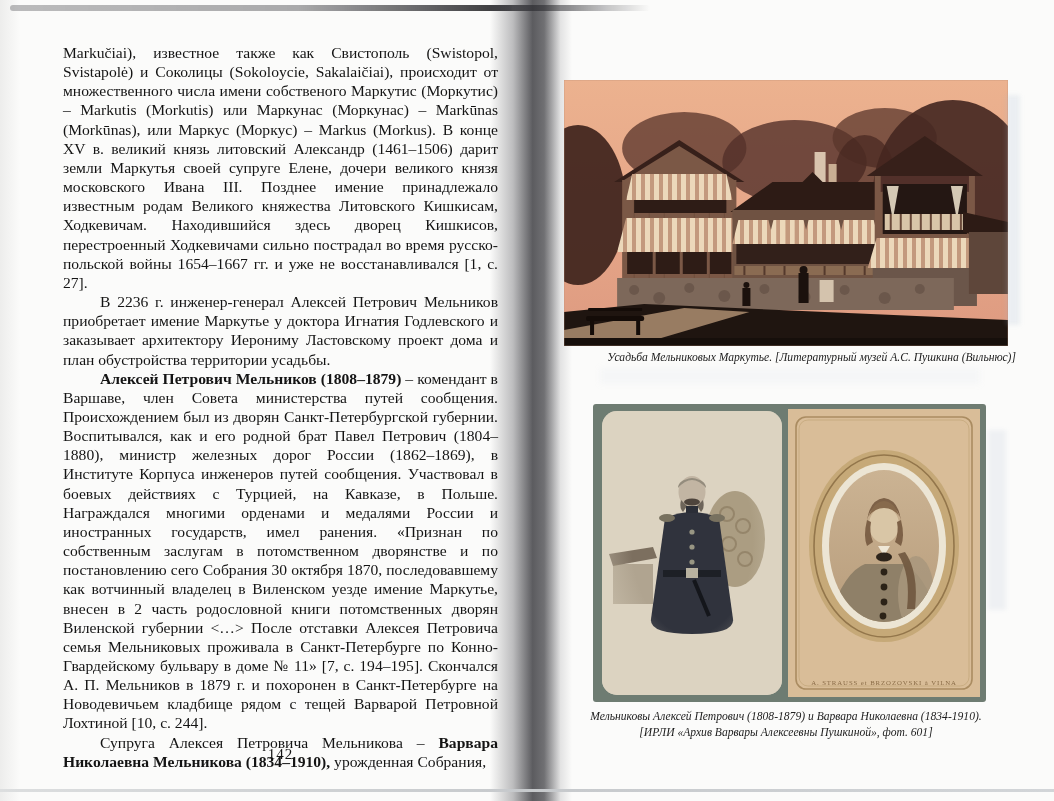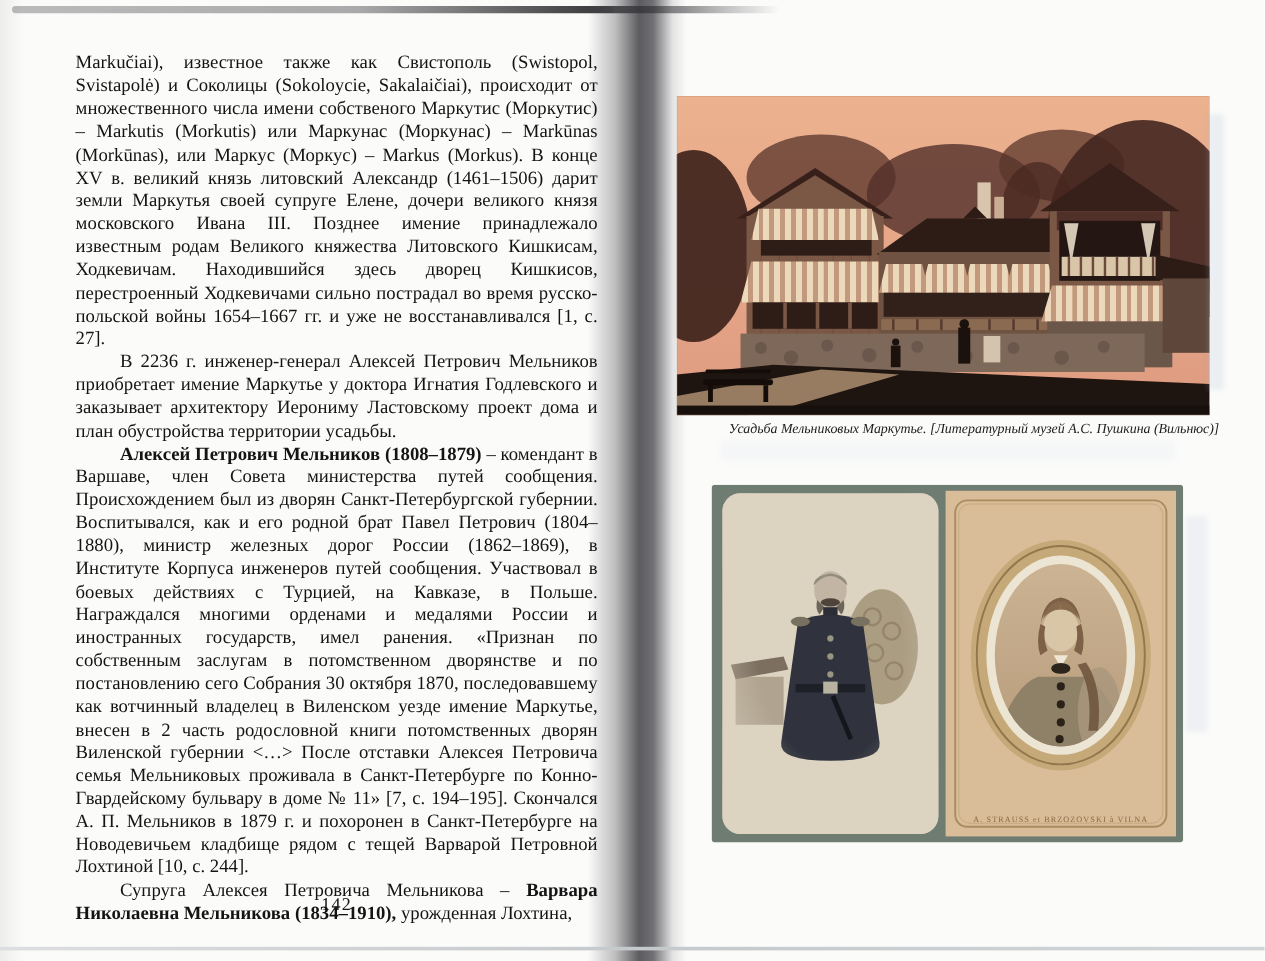--- a/index.html
+++ b/index.html
@@ -42,21 +42,21 @@
 
   <div class="left-edge"></div>
   <div class="top-shadow"></div>
   <div class="gutter"></div>
   <div class="bottom-line"></div>
 
   <div class="text-col">
     <p class="no-indent">Markučiai), известное также как Свистополь (Swistopol, Svistapolė) и Соколицы (Sokoloycie, Sakalaičiai), происходит от множественного числа имени собственого Маркутис (Моркутис) – Markutis (Morkutis) или Маркунас (Моркунас) – Markūnas (Morkūnas), или Маркус (Моркус) – Markus (Morkus). В конце XV в. великий князь литовский Александр (1461–1506) дарит земли Маркутья своей супруге Елене, дочери великого князя московского Ивана III. Позднее имение принадлежало известным родам Великого княжества Литовского Кишкисам, Ходкевичам. Находившийся здесь дворец Кишкисов, перестроенный Ходкевичами сильно пострадал во время русско-польской войны 1654–1667 гг. и уже не восстанавливался [1, с. 27].</p>
     <p>В 2236 г. инженер-генерал Алексей Петрович Мельников приобретает имение Маркутье у доктора Игнатия Годлевского и заказывает архитектору Иерониму Ластовскому проект дома и план обустройства территории усадьбы.</p>
     <p><b>Алексей Петрович Мельников (1808–1879)</b><span> – комендант в Варшаве, член Совета министерства путей сообщения. Происхождением был из дворян Санкт-Петербургской губернии. Воспитывался, как и его родной брат Павел Петрович (1804–1880), министр железных дорог России (1862–1869), в Институте Корпуса инженеров путей сообщения. Участвовал в боевых действиях с Турцией, на Кавказе, в Польше. Награждался многими орденами и медалями России и иностранных государств, имел ранения. «Признан по собственным заслугам в потомственном дворянстве и по постановлению сего Собрания 30 октября 1870, последовавшему как вотчинный владелец в Виленском уезде имение Маркутье, внесен в 2 часть родословной книги потомственных дворян Виленской губернии &lt;…&gt; После отставки Алексея Петровича семья Мельниковых проживала в Санкт-Петербурге по Конно-Гвардейскому бульвару в доме № 11» [7, с. 194–195]. Скончался А. П. Мельников в 1879 г. и похоронен в Санкт-Петербурге на Новодевичьем кладбище рядом с тещей Варварой Петровной Лохтиной [10, с. 244].</span></p>
-    <p><span>Супруга Алексея Петровича Мельникова – </span><b>Варвара Николаевна Мельникова (1834–1910),</b><span> урожденная Лохтина,</span></p>
+    <p><span>Супруга Алексея Петровича Мельникова – </span><b>Варвара Николаевна Мельникова (1834–1910),</b><span> урожденная Собрания,</span></p>
   </div>
 
   <div class="page-num">142</div>
 
   <div class="photo1">
     <svg viewBox="0 0 443 266" preserveAspectRatio="none">
       <defs>
         <linearGradient id="sky" x1="0" y1="0" x2="0" y2="1">
           <stop offset="0" stop-color="#ecb28f"></stop>
           <stop offset="0.6" stop-color="#e5a487"></stop>
@@ -253,18 +253,22 @@
           <circle cx="291" cy="168" r="3.4" fill="#2b2217"></circle>
           <circle cx="291" cy="183" r="3.4" fill="#2b2217"></circle>
           <circle cx="291" cy="198" r="3.4" fill="#2b2217"></circle>
           <circle cx="290" cy="212" r="3.4" fill="#2b2217"></circle>
         </g>
         <text x="291" y="281" text-anchor="middle" font-size="6.8" letter-spacing="0.9" fill="#8a6c47" font-family="Liberation Serif, serif">A. STRAUSS et BRZOZOVSKI à VILNA</text>
       </g>
     </svg>
   </div>
 
+  <div class="cap2">
+    <div>Мельниковы Алексей Петрович (1808-1879) и Варвара Николаевна (1834-1910).</div>
+    <div>[ИРЛИ «Архив Варвары Алексеевны Пушкиной», фот. 601]</div>
+  </div>
 
   <div class="ghost g1"></div>
   <div class="ghost g2"></div>
   <div class="ghost g3"></div>
 
 </div>
 
 </body></html>

